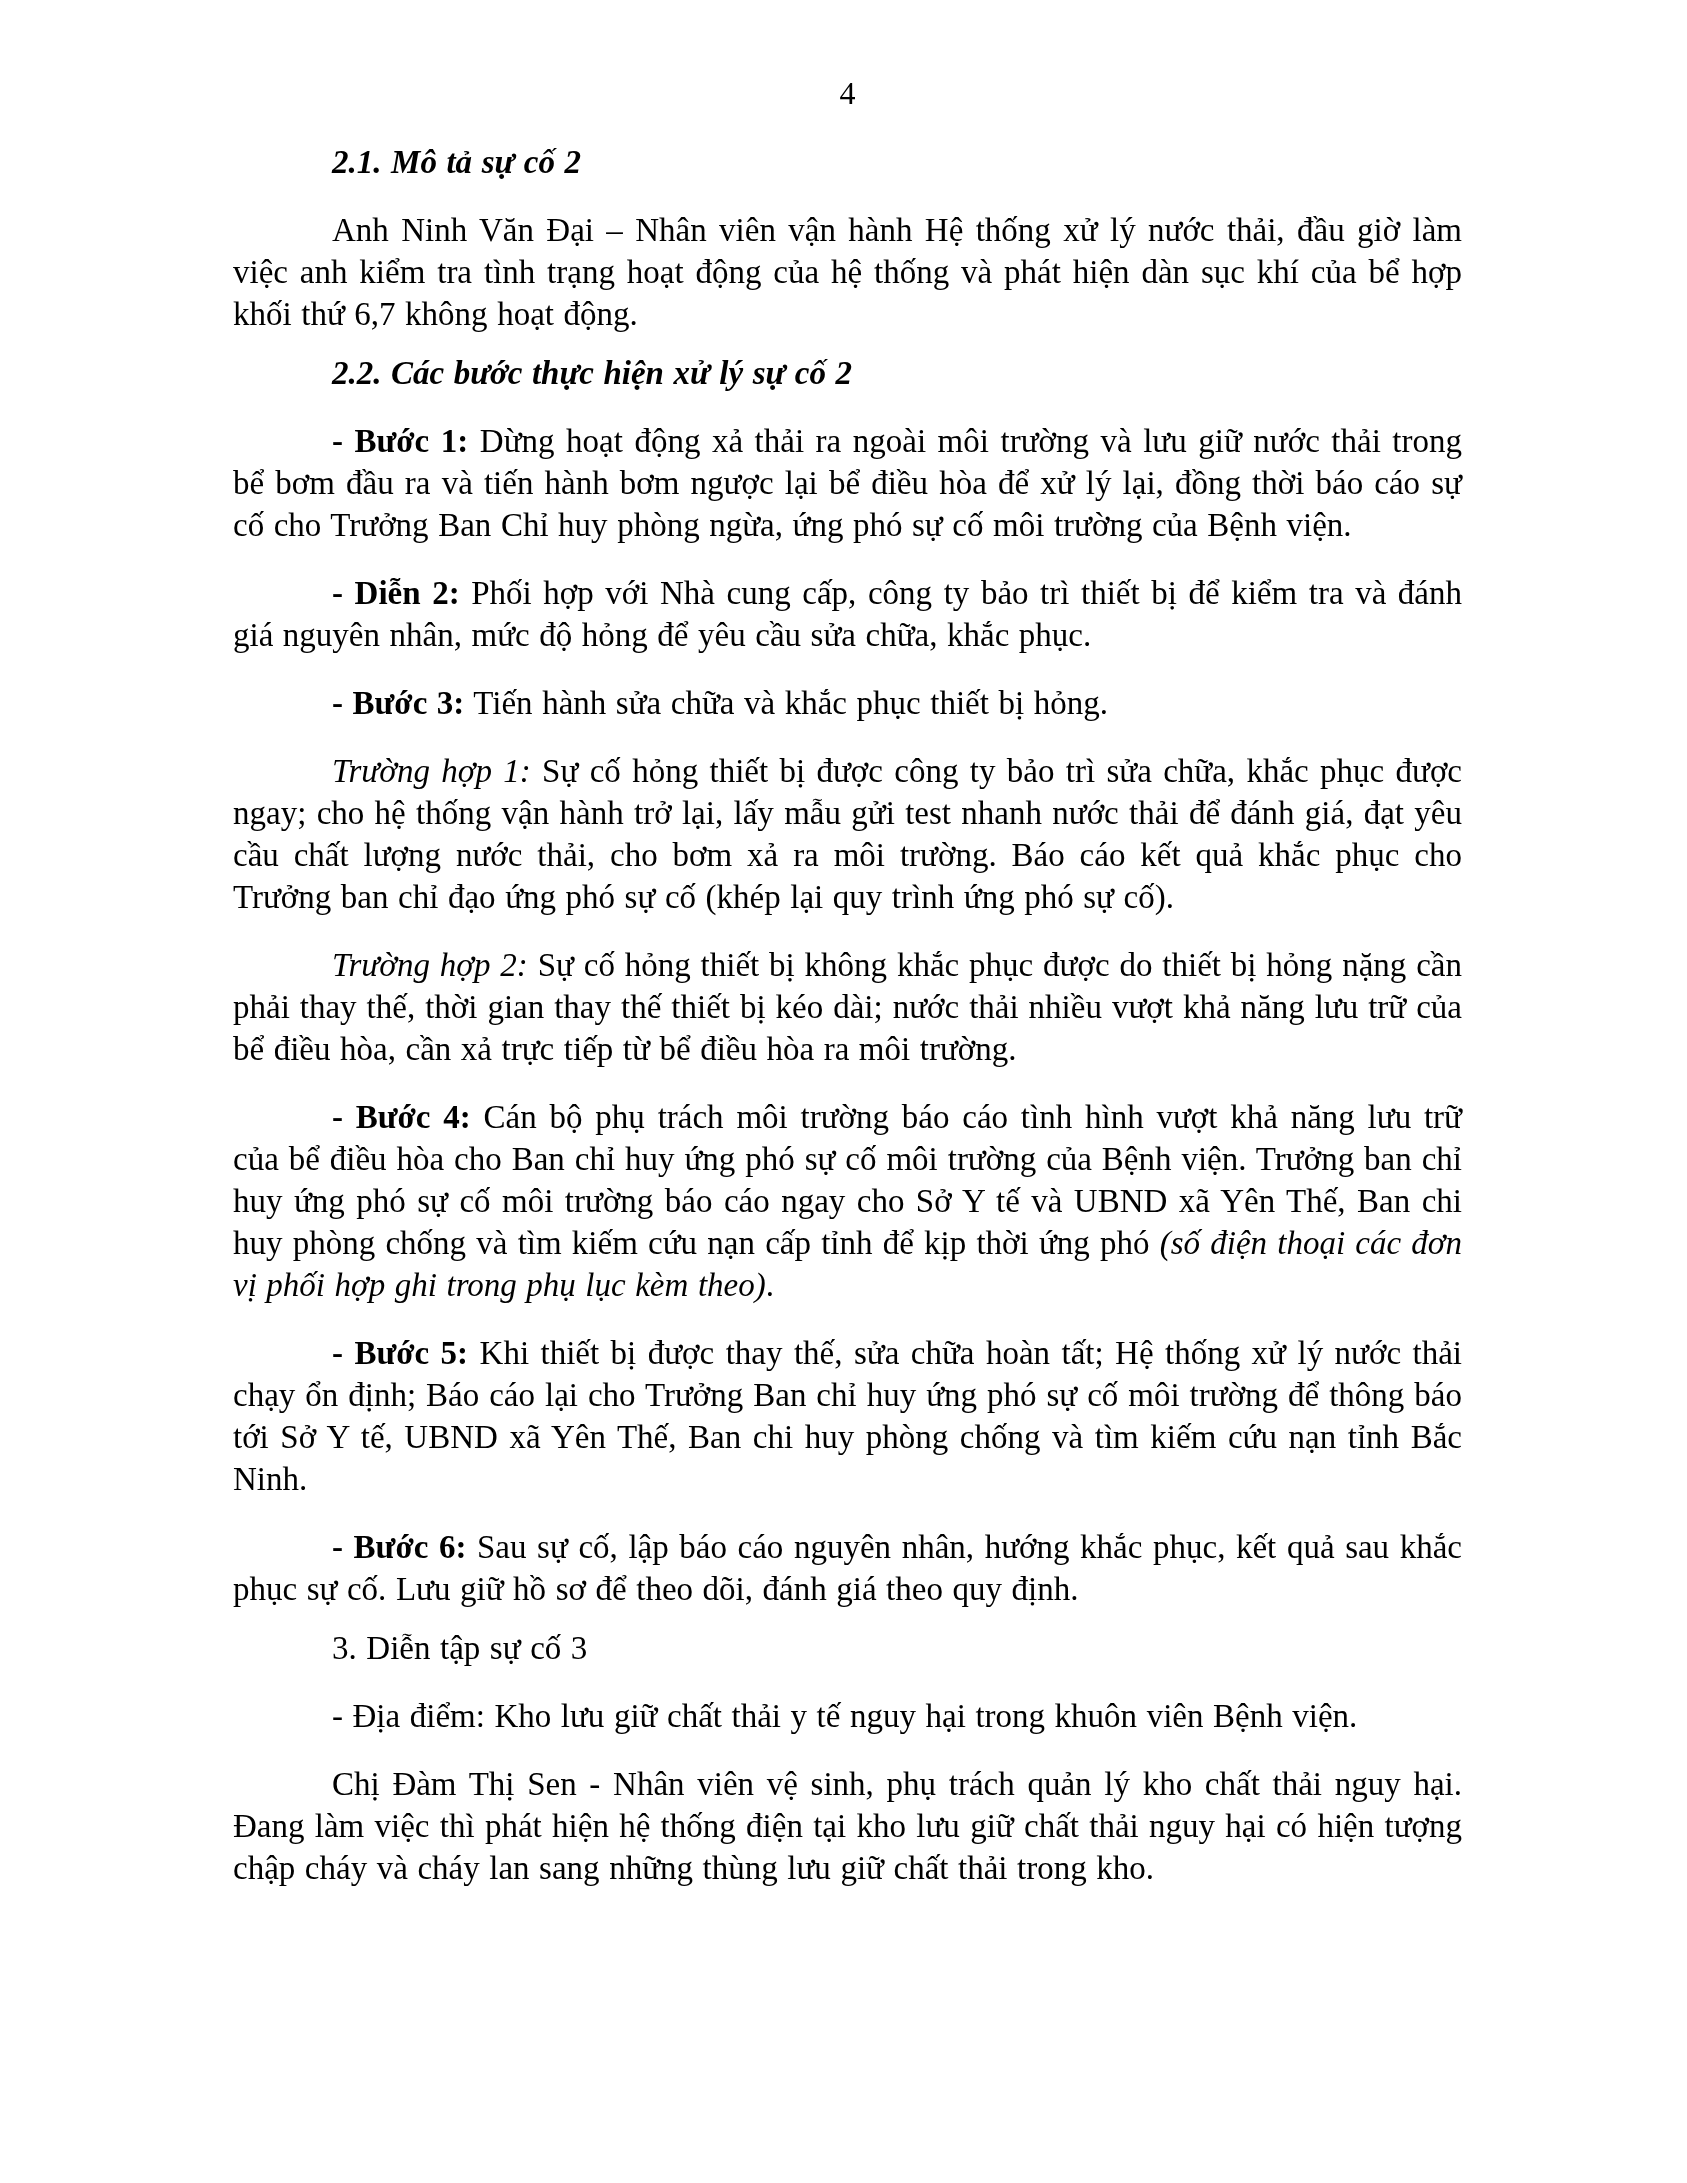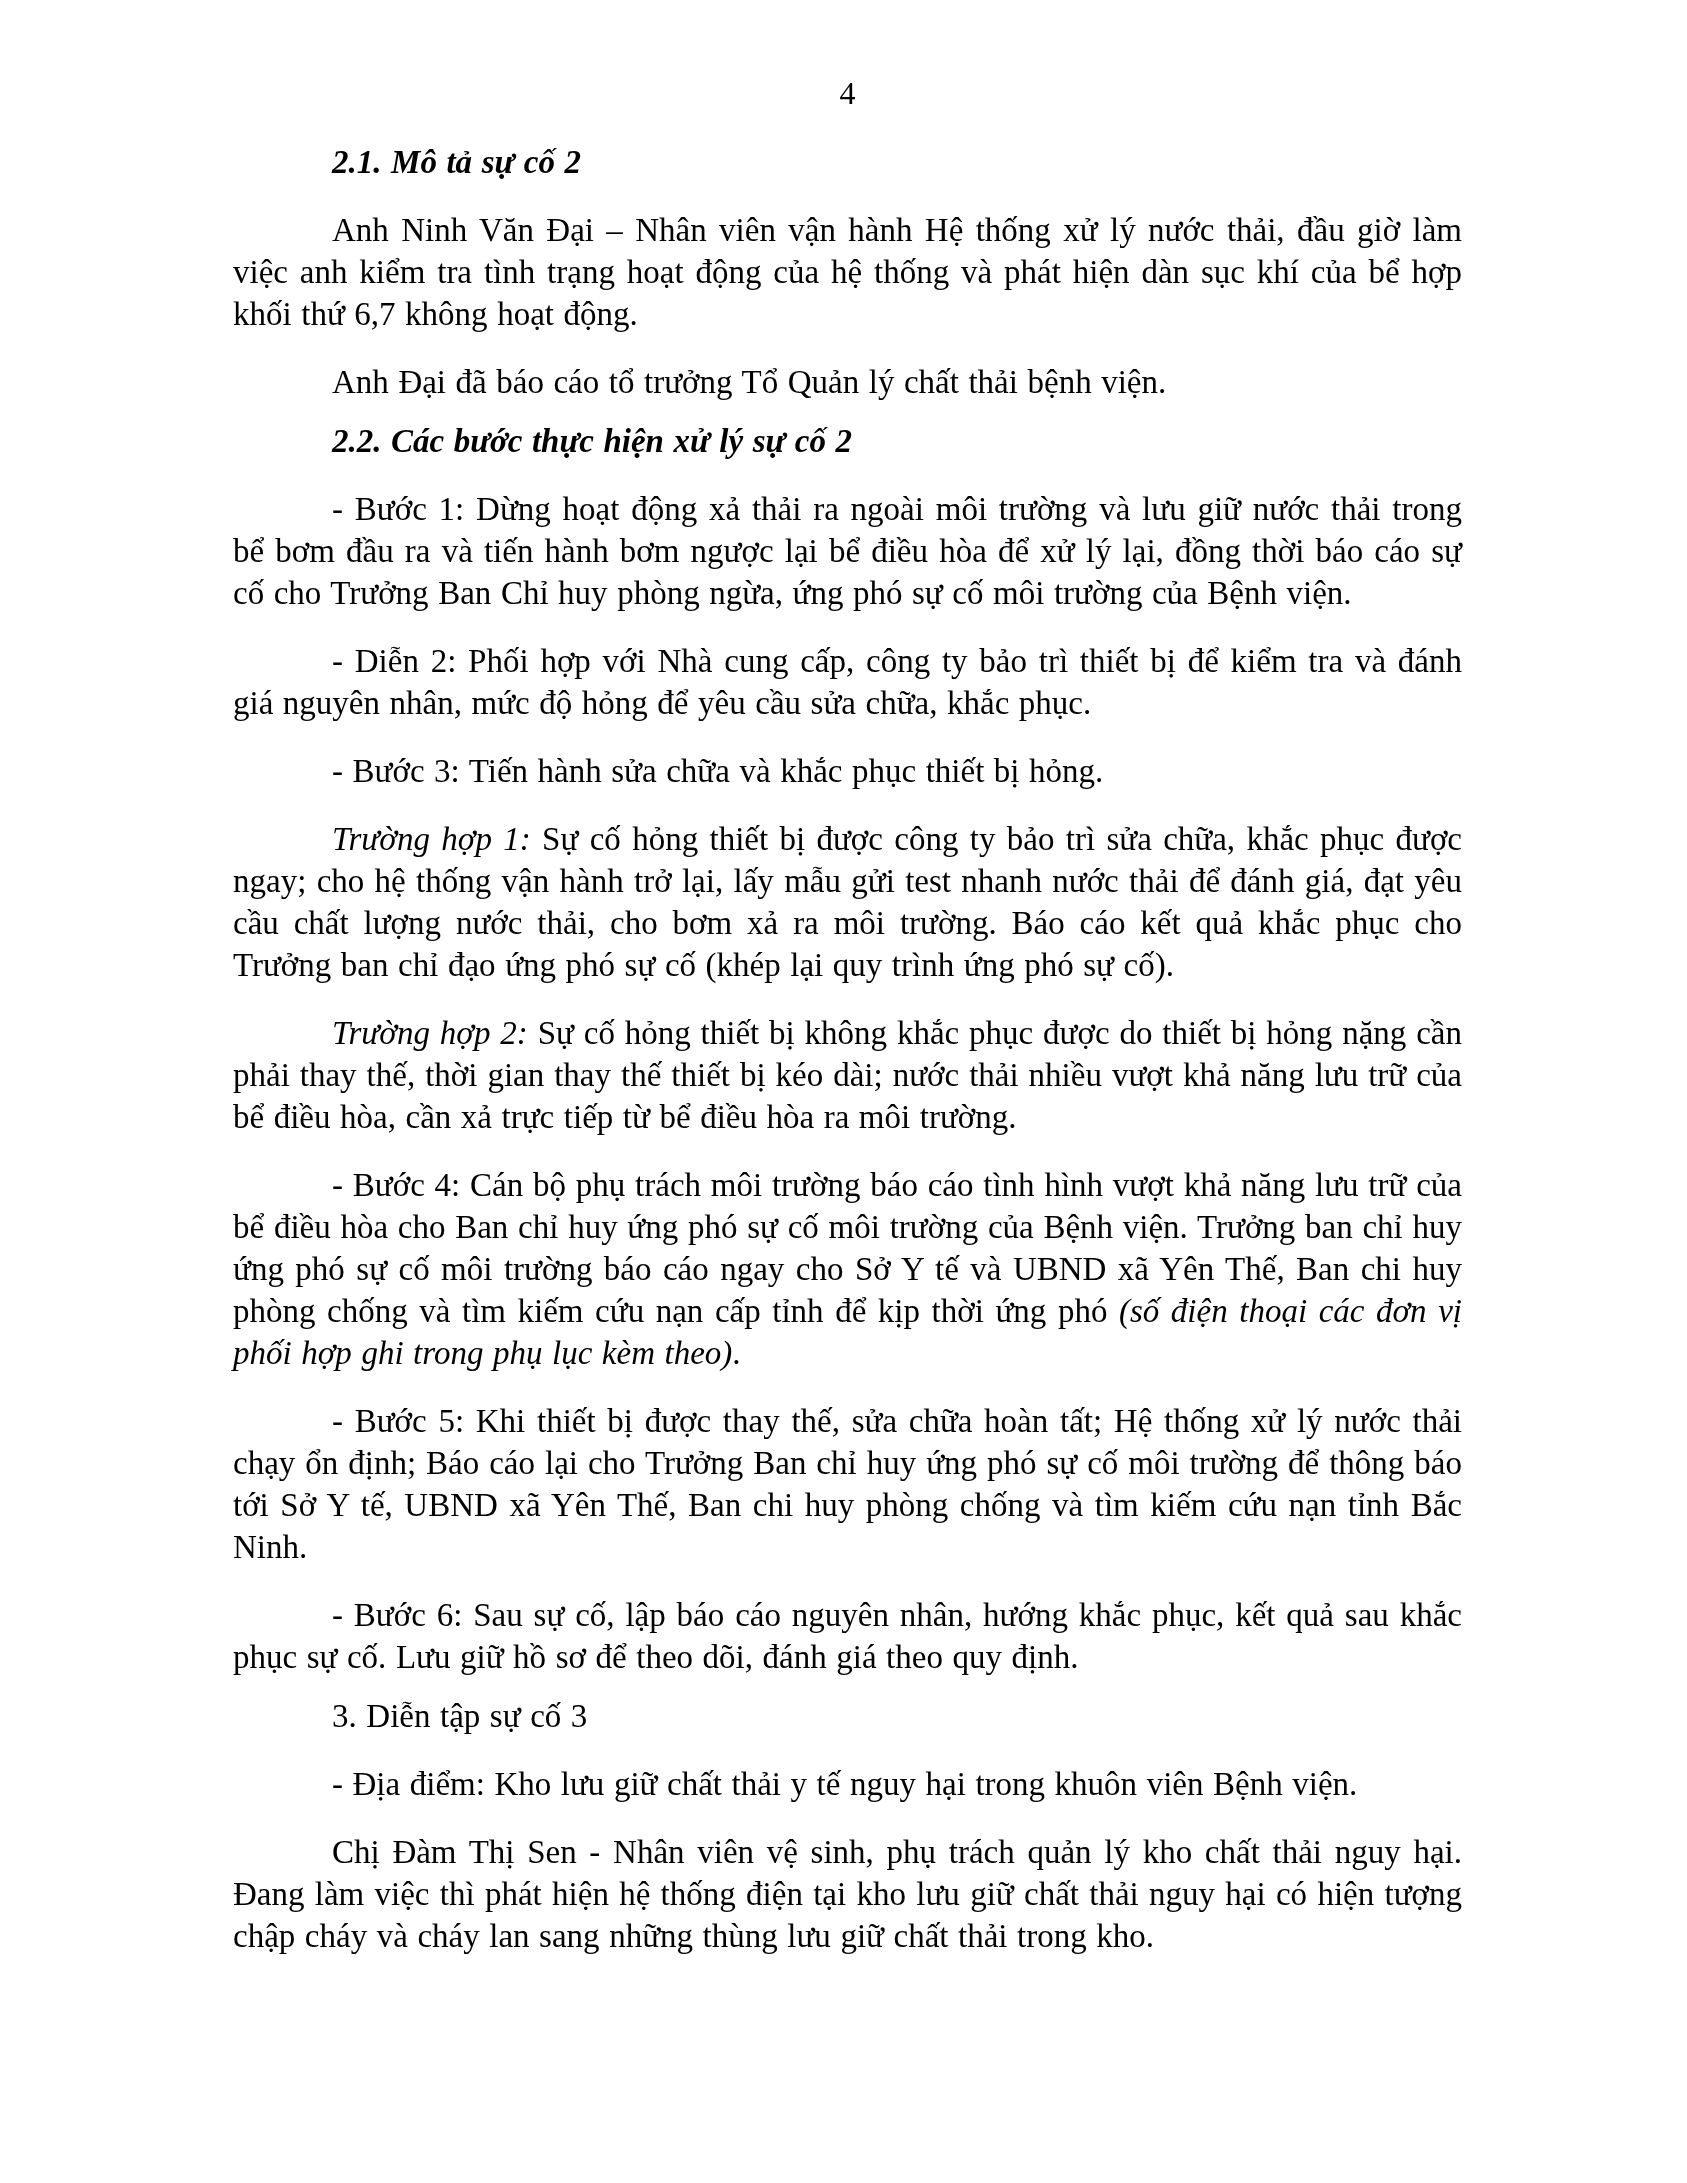--- a/index.html
+++ b/index.html
@@ -41,42 +41,41 @@
     text-align: left;
   }
   .heading.bold-italic {
     font-weight: bold;
     font-style: italic;
   }
   .heading.bold {
     font-weight: normal;
   }
   .lead-bold {
-    font-weight: normal;
+    font-weight: bold;
   }
   .lead-bold-italic {
     font-weight: normal;
     font-style: italic;
   }
   .inline-italic {
     font-style: italic;
   }
 </style>
 </head>
 <body>
 
 <div class="page">
 
   <div class="page-number">4</div>
 
   <h2 class="heading bold-italic">2.1. Mô tả sự cố 2</h2>
 
   <p class="para">Anh Ninh Văn Đại – Nhân viên vận hành Hệ thống xử lý nước thải, đầu giờ làm việc anh kiểm tra tình trạng hoạt động của hệ thống và phát hiện dàn sục khí của bể hợp khối thứ 6,7 không hoạt động.</p>
 
-  <p class="para">Anh Đại đã báo cáo tổ trưởng Tổ Quản lý chất thải bệnh viện.</p>
 
   <h2 class="heading bold-italic">2.2. Các bước thực hiện xử lý sự cố 2</h2>
 
   <p class="para"><span class="lead-bold">- Bước 1:</span><span> Dừng hoạt động xả thải ra ngoài môi trường và lưu giữ nước thải trong bể bơm đầu ra và tiến hành bơm ngược lại bể điều hòa để xử lý lại, đồng thời báo cáo sự cố cho Trưởng Ban Chỉ huy phòng ngừa, ứng phó sự cố môi trường của Bệnh viện.</span></p>
 
   <p class="para"><span class="lead-bold">- Diễn 2:</span><span> Phối hợp với Nhà cung cấp, công ty bảo trì thiết bị để kiểm tra và đánh giá nguyên nhân, mức độ hỏng để yêu cầu sửa chữa, khắc phục.</span></p>
 
   <p class="para"><span class="lead-bold">- Bước 3:</span><span> Tiến hành sửa chữa và khắc phục thiết bị hỏng.</span></p>
 
   <p class="para"><span class="lead-bold-italic">Trường hợp 1:</span><span> Sự cố hỏng thiết bị được công ty bảo trì sửa chữa, khắc phục được ngay; cho hệ thống vận hành trở lại, lấy mẫu gửi test nhanh nước thải để đánh giá, đạt yêu cầu chất lượng nước thải, cho bơm xả ra môi trường. Báo cáo kết quả khắc phục cho Trưởng ban chỉ đạo ứng phó sự cố (khép lại quy trình ứng phó sự cố).</span></p>

